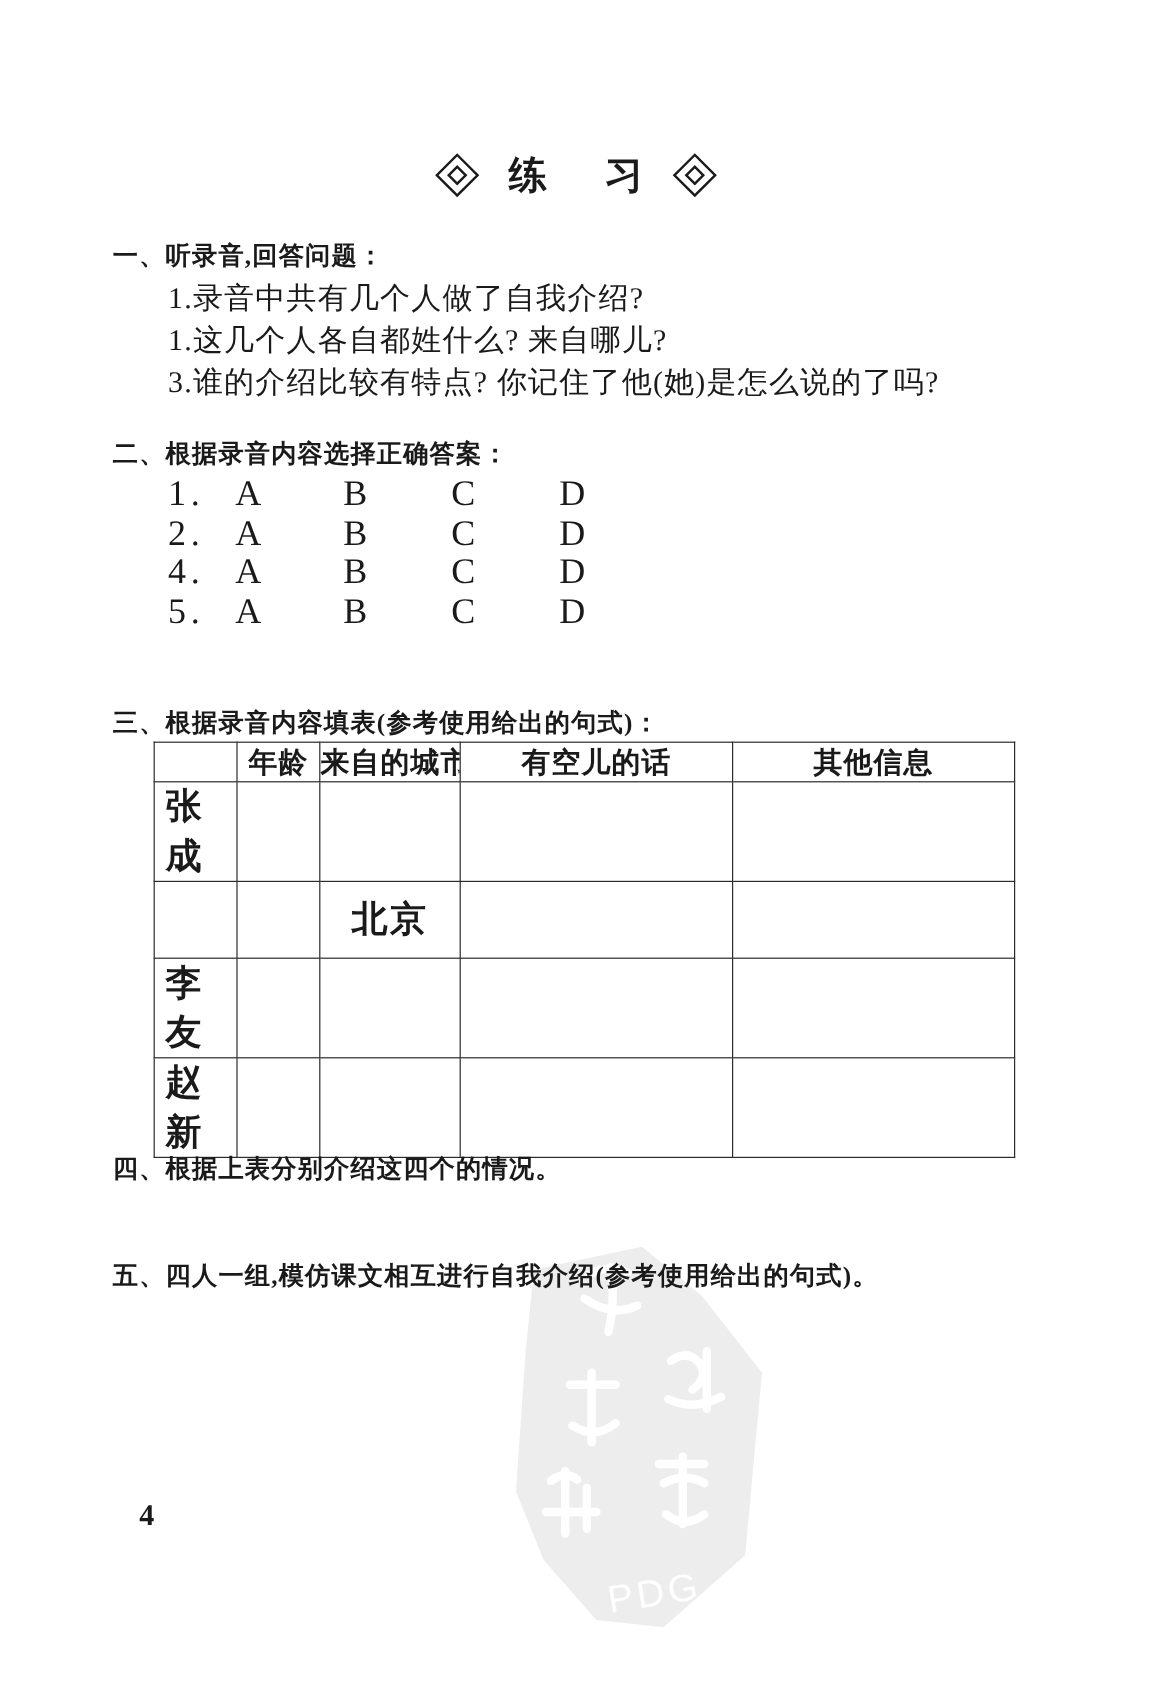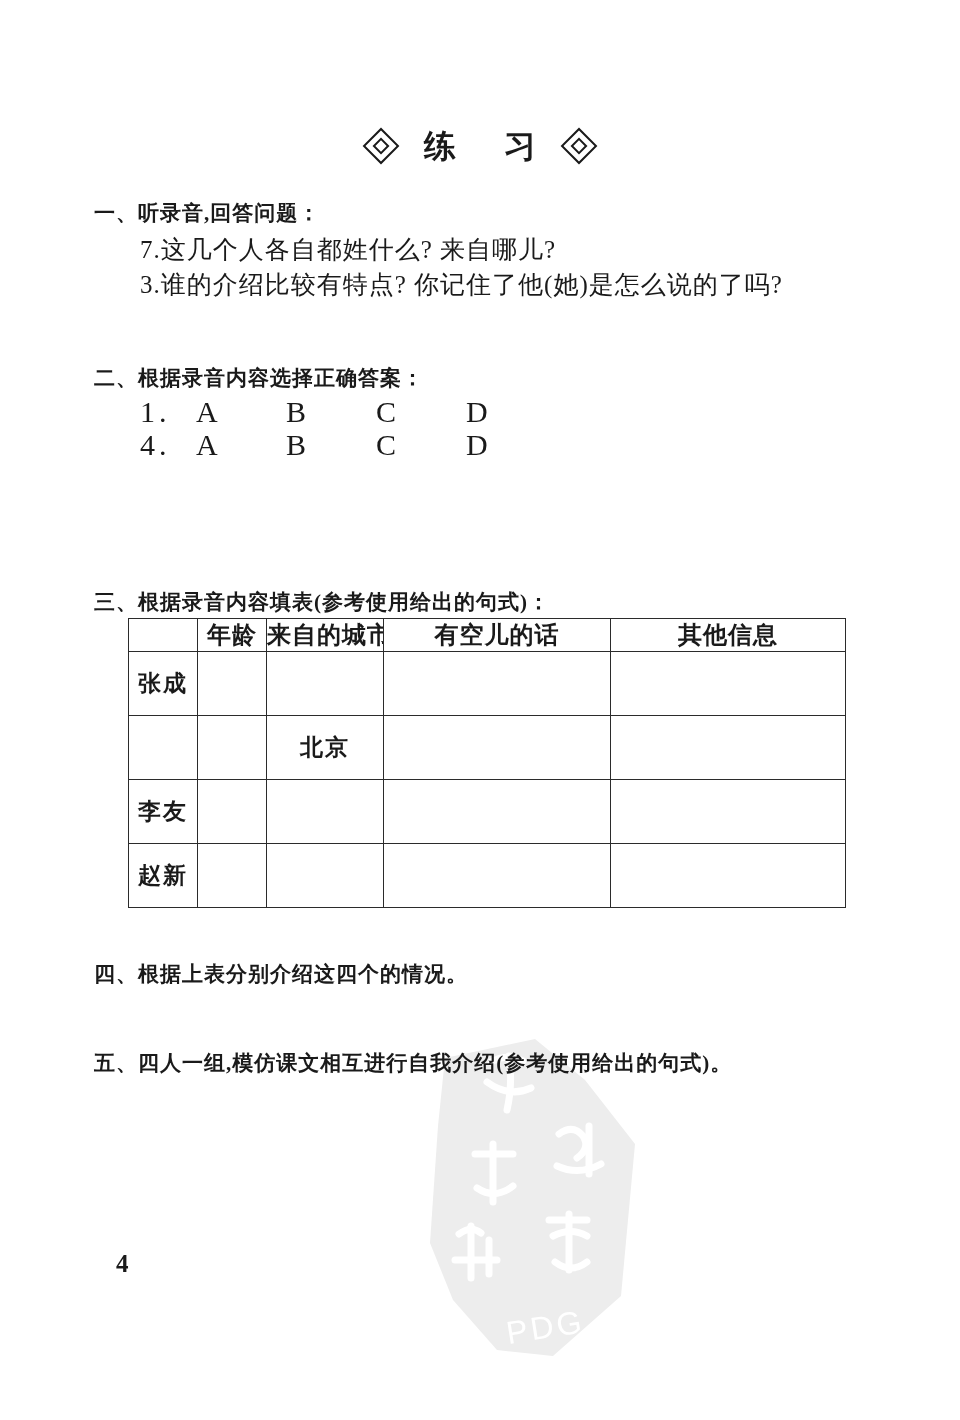--- a/index.html
+++ b/index.html
@@ -57,21 +57,21 @@
     border-collapse: collapse; table-layout: fixed; width: 717px;
     background: transparent;
   }
   .fill-table th, .fill-table td {
     border: 1.5px solid #2b2b2b; overflow: hidden;
     font-weight: 600; text-align: center; vertical-align: middle;
   }
   .fill-table tr.head-row { height: 31px; }
   .fill-table tr.data-row { height: 64px; }
   .fill-table th { font-size: 24px; letter-spacing: 1px; white-space: nowrap; }
-  .fill-table td { font-size: 23px; letter-spacing: 2px; }
+  .fill-table td { font-size: 30px; letter-spacing: 2px; }
   .fill-table td.name-cell { text-align: left; padding-left: 9px; }
 
   
   .pattern-list { margin-top: 12px; }
   .pattern-item { font-size: 28px; line-height: 35.4px; letter-spacing: 5px; white-space: nowrap; }
 
   
   .page-number { font-size: 25px; font-weight: 600; z-index: 2; }
 
   
@@ -125,33 +125,40 @@
     <span class="title-char c2">习</span>
     <span class="diamond">
         <span class="outer"></span>
         <span class="inner"></span>
       </span>
   </div>
 
   <div class="abs section sec-one" style="left:94px; top:196px;">
     <div class="sec-heading">一、听录音,回答问题：</div>
     <div class="indent q-list">
-      <div class="q-item">7.这几个人各自都姓什么? 来自哪儿?</div>
+      <div class="q-item">1.录音中共有几个人做了自我介绍?</div>
+      <div class="q-item">1.这几个人各自都姓什么? 来自哪儿?</div>
       <div class="q-item">3.谁的介绍比较有特点? 你记住了他(她)是怎么说的了吗?</div>
     </div>
   </div>
 
   <div class="abs section sec-two" style="left:94px; top:361px;">
     <div class="sec-heading">二、根据录音内容选择正确答案：</div>
     <div class="indent choice-list">
       <div class="choice-row">
         <span class="choice-num">1.</span><span class="choice-opt">A</span><span class="choice-opt">B</span><span class="choice-opt">C</span><span class="choice-opt">D</span>
       </div>
       <div class="choice-row">
+        <span class="choice-num">2.</span><span class="choice-opt">A</span><span class="choice-opt">B</span><span class="choice-opt">C</span><span class="choice-opt">D</span>
+      </div>
+      <div class="choice-row">
         <span class="choice-num">4.</span><span class="choice-opt">A</span><span class="choice-opt">B</span><span class="choice-opt">C</span><span class="choice-opt">D</span>
+      </div>
+      <div class="choice-row">
+        <span class="choice-num">5.</span><span class="choice-opt">A</span><span class="choice-opt">B</span><span class="choice-opt">C</span><span class="choice-opt">D</span>
       </div>
     </div>
   </div>
 
   <div class="abs section" style="left:94px; top:585px;">
     <div class="sec-heading">三、根据录音内容填表(参考使用给出的句式)：</div>
   </div>
 
   <table class="abs fill-table" style="left:128px; top:618px;">
     <colgroup>

